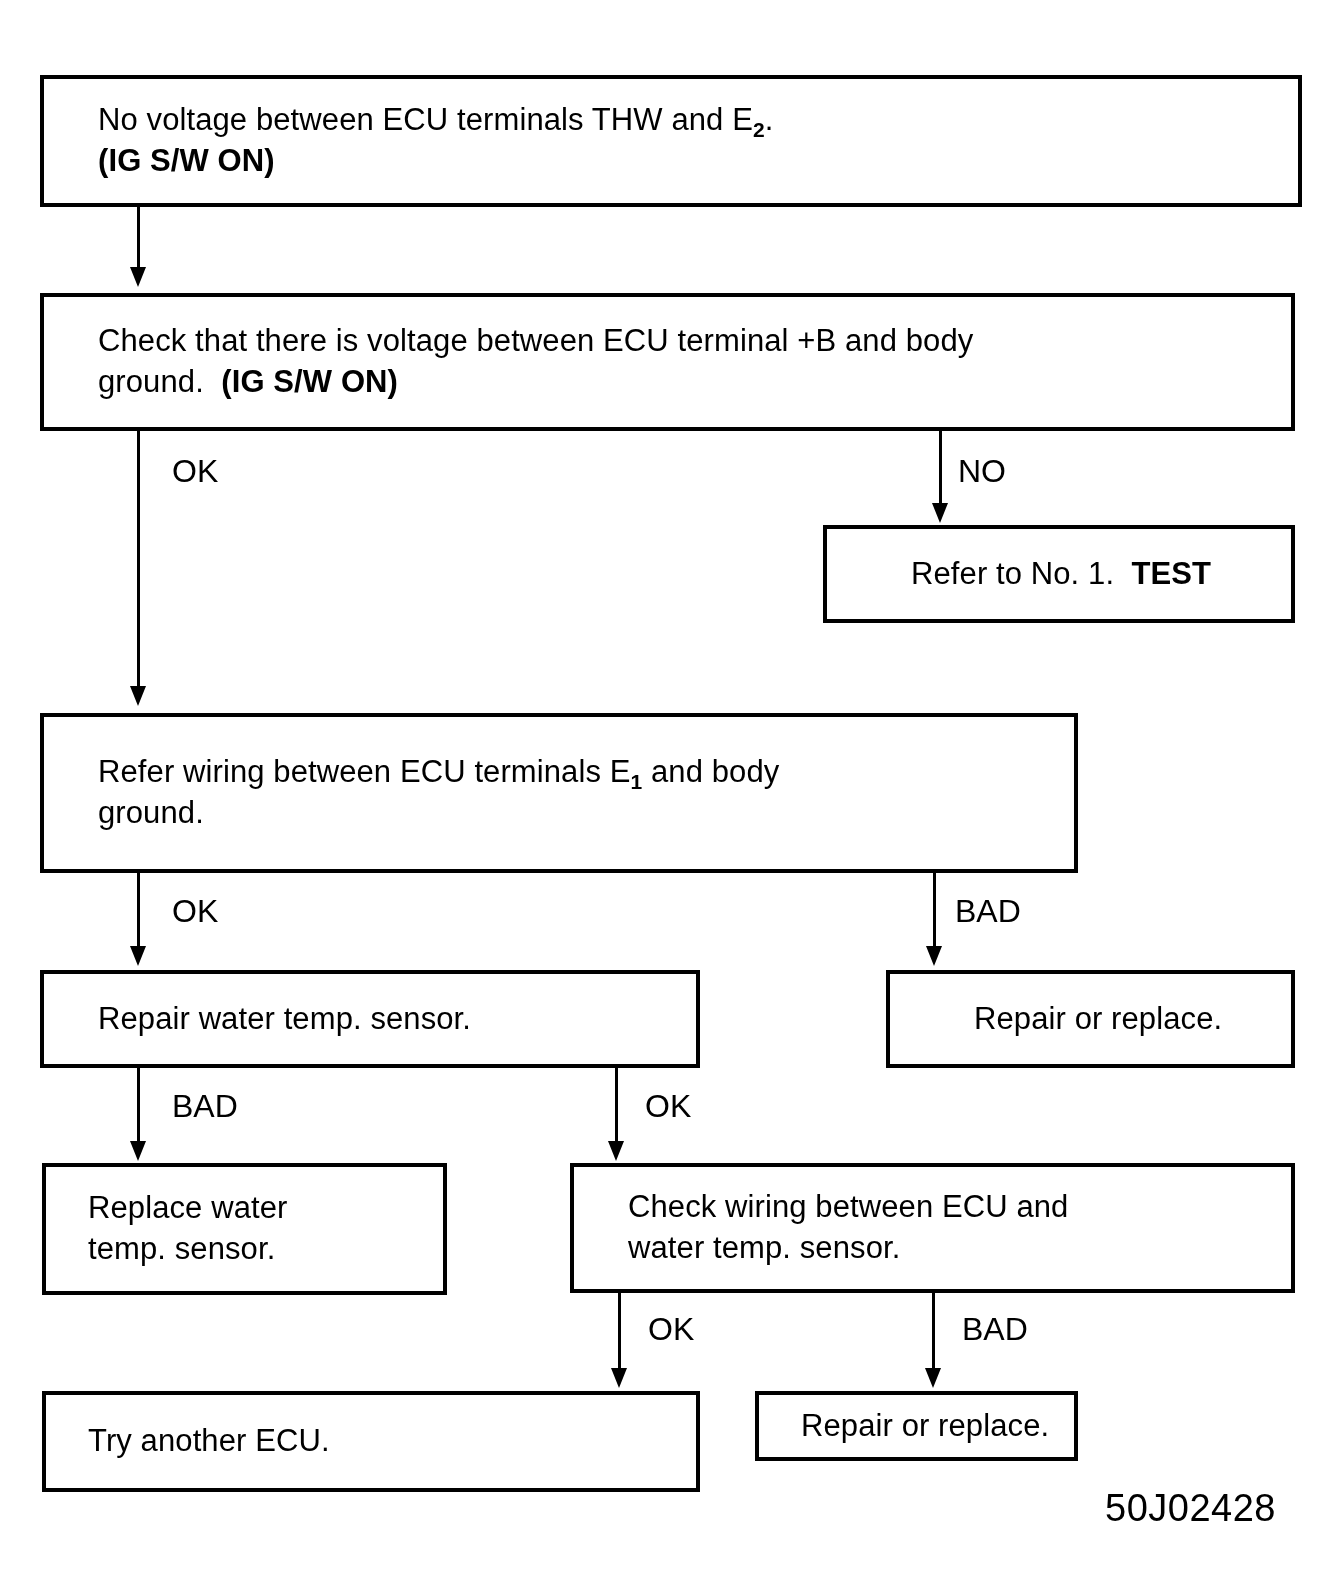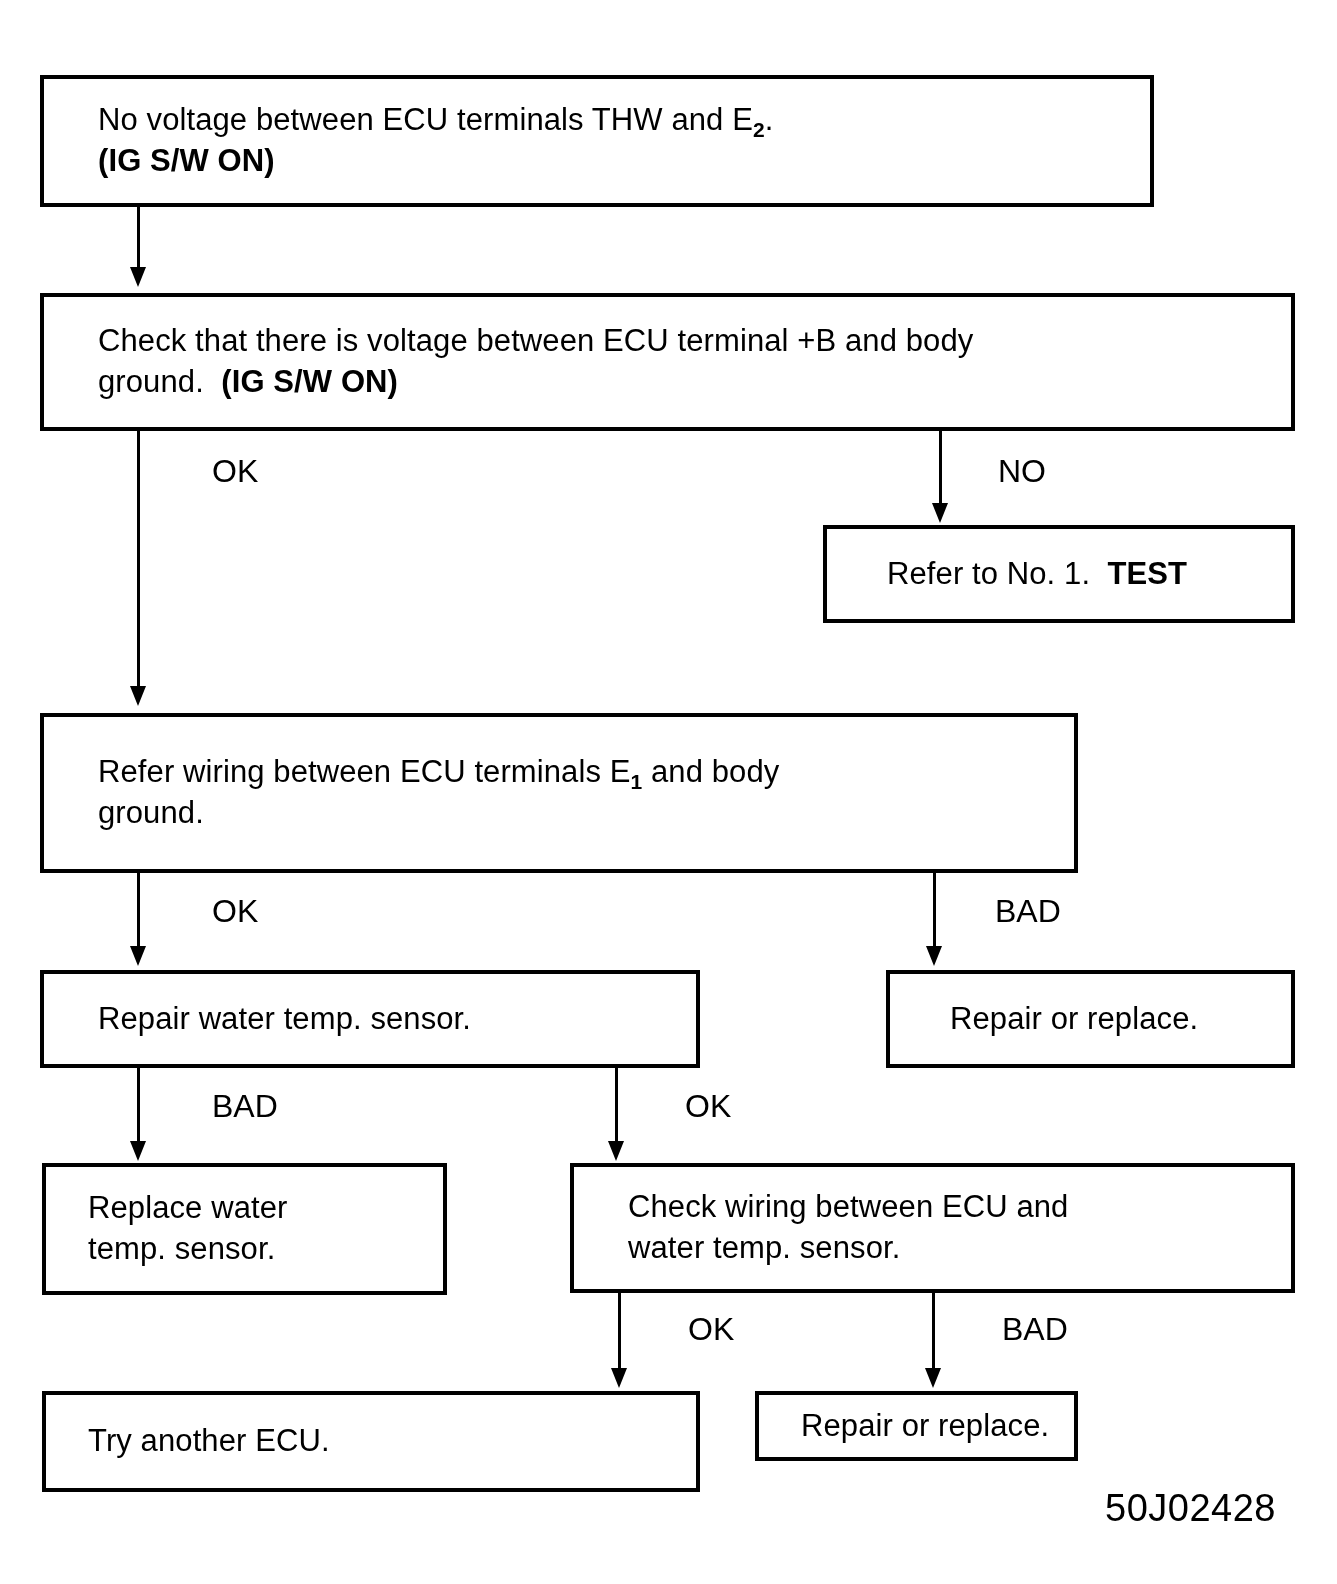--- a/index.html
+++ b/index.html
@@ -28,21 +28,21 @@
     justify-content: center;
   }
   .node .line {
     font-size: 31px;
     line-height: 1.32;
     white-space: nowrap;
     padding-left: 54px;
     letter-spacing: 0.1px;
   }
   .node.pad-small .line { padding-left: 42px; }
-  .node.pad-large .line { padding-left: 60px; }
+  .node.pad-large .line { padding-left: 84px; }
   .node .line b { font-weight: bold; }
   .node .line sub {
     font-size: 21px;
     font-weight: bold;
     vertical-align: sub;
     line-height: 0;
   }
   .vline {
     position: absolute;
     width: 3px;
@@ -54,36 +54,35 @@
     height: 0;
     border-left: 8px solid transparent;
     border-right: 8px solid transparent;
     border-top: 20px solid #000000;
   }
   .edge-label {
     position: absolute;
     font-size: 32px;
     line-height: 1;
     white-space: nowrap;
-    margin-left: 40px;
   }
   .figcode {
     position: absolute;
     font-size: 38px;
     font-weight: normal;
     letter-spacing: 0.5px;
     white-space: nowrap;
   }
 </style>
 </head>
 <body>
 
 <div id="flowchart">
 
-  <div class="node" style="left:40px; top:75px; width:1114px; height:132px;">
+  <div class="node" style="left:40px; top:75px; width:1262px; height:132px;">
     <div class="line"><span>No voltage between ECU terminals THW and E</span><sub>2</sub><span>.</span></div>
     <div class="line"><b>(IG S/W ON)</b></div>
   </div>
 
   <div class="vline" style="left:137px; top:207px; height:68px;"></div>
   <div class="arrowhead" style="left:130px; top:267px;"></div>
 
   <div class="node" style="left:40px; top:293px; width:1255px; height:138px;">
     <div class="line"><span>Check that there is voltage between ECU terminal +B and body</span></div>
     <div class="line"><span>ground.</span>&nbsp;&nbsp;<b>(IG S/W ON)</b></div>

